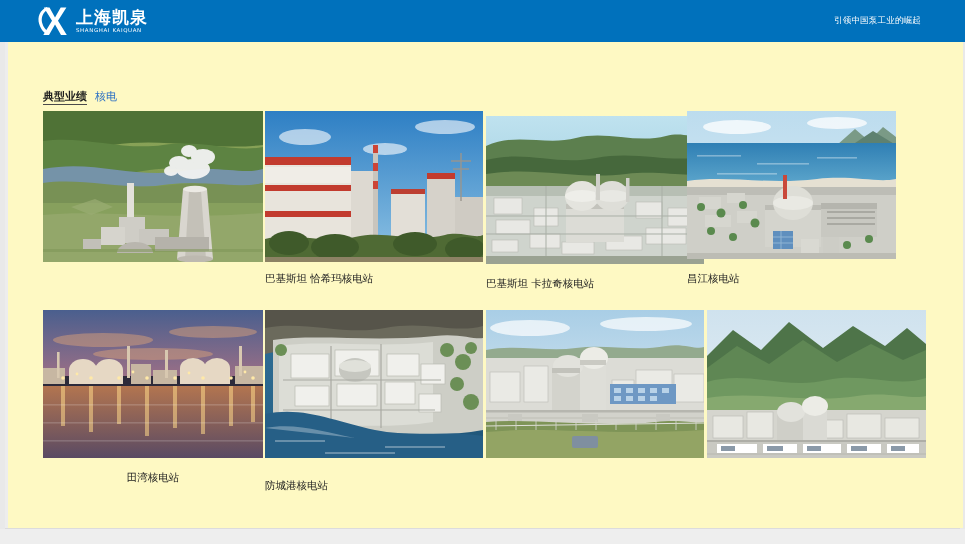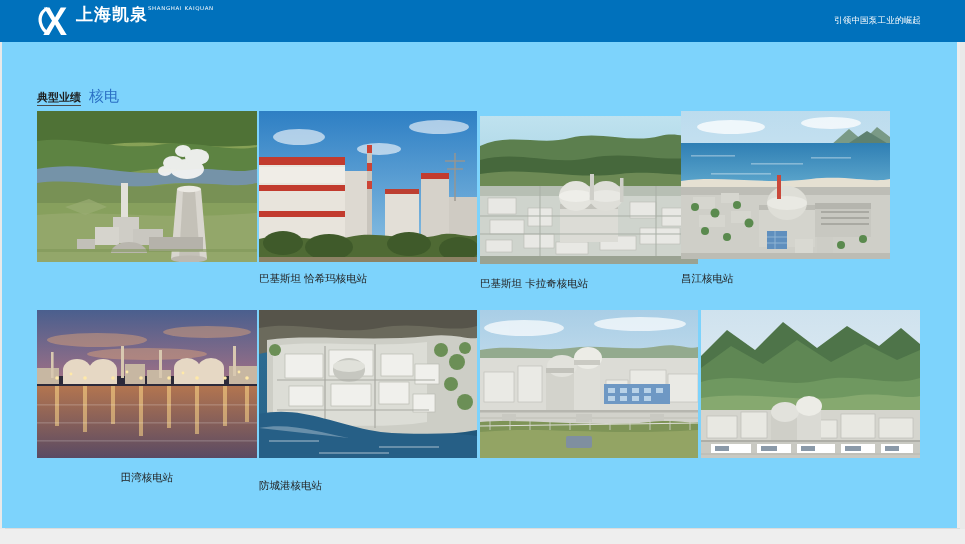--- a/index.html
+++ b/index.html
@@ -54,21 +54,21 @@
   }
 
   .brand-mark {
     width: 34px;
     height: 32px;
     display: block;
   }
 
   .brand-words {
     display: flex;
-    flex-direction: row;
+    flex-direction: column;
     justify-content: center;
     height: 32px;
   }
 
   .brand-cn {
     color: #ffffff;
     font-size: 17px;
     font-weight: bold;
     line-height: 19px;
     letter-spacing: 1px;
@@ -94,25 +94,25 @@
     align-items: center;
     color: #ffffff;
     font-size: 8.5px;
     letter-spacing: 0.2px;
     white-space: nowrap;
   }
 
   
   .content {
     position: absolute;
-    left: 2px;
+    left: 8px;
     top: 42px;
     width: 955px;
     height: 486px;
-    background: #7dd3fc;
+    background: #fef9c3;
   }
 
   .section-head {
     position: absolute;
     left: 35px;
     top: 48px;
     display: flex;
     align-items: baseline;
     gap: 8px;
     white-space: nowrap;
@@ -121,21 +121,21 @@
   .section-title {
     font-size: 11px;
     font-weight: bold;
     color: #1d1d1d;
     border-bottom: 1px solid #4a4a4a;
     padding-bottom: 1px;
     line-height: 13px;
   }
 
   .section-sub {
-    font-size: 15px;
+    font-size: 11px;
     color: #2a6fc4;
     line-height: 13px;
   }
 
   
   .grid {
     position: absolute;
     left: 35px;
     top: 69px;
     width: 890px;

